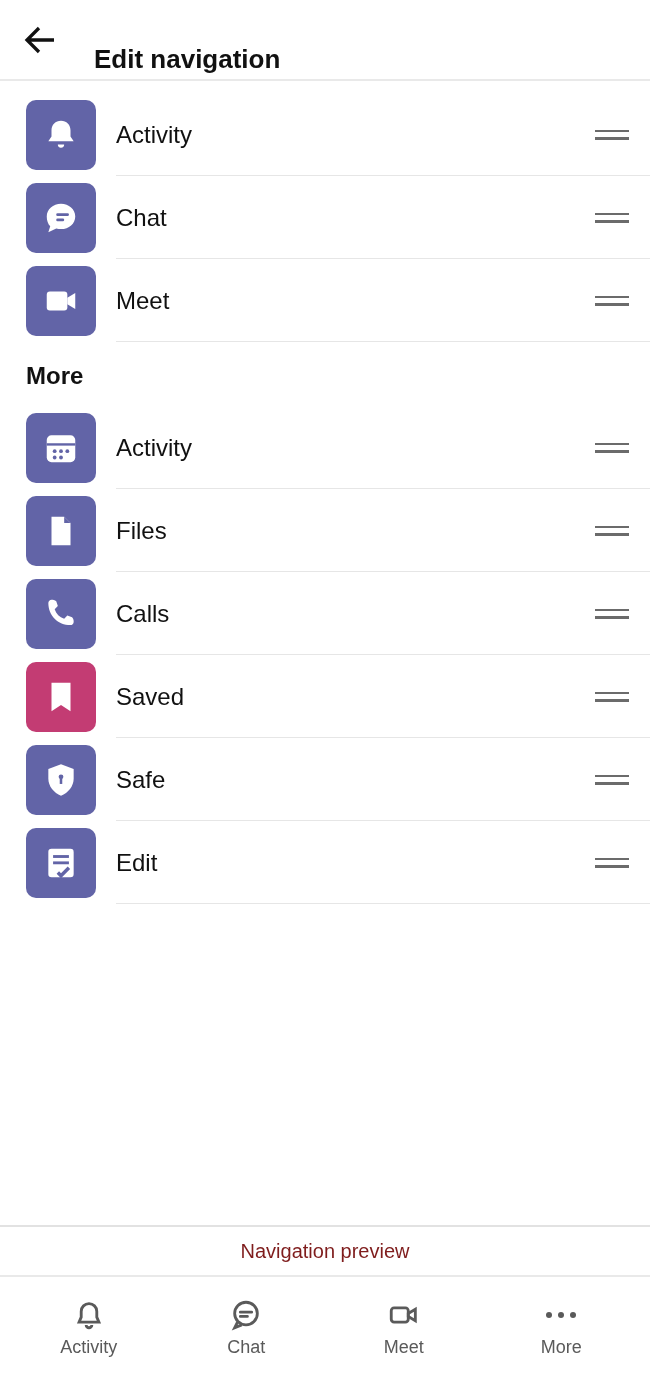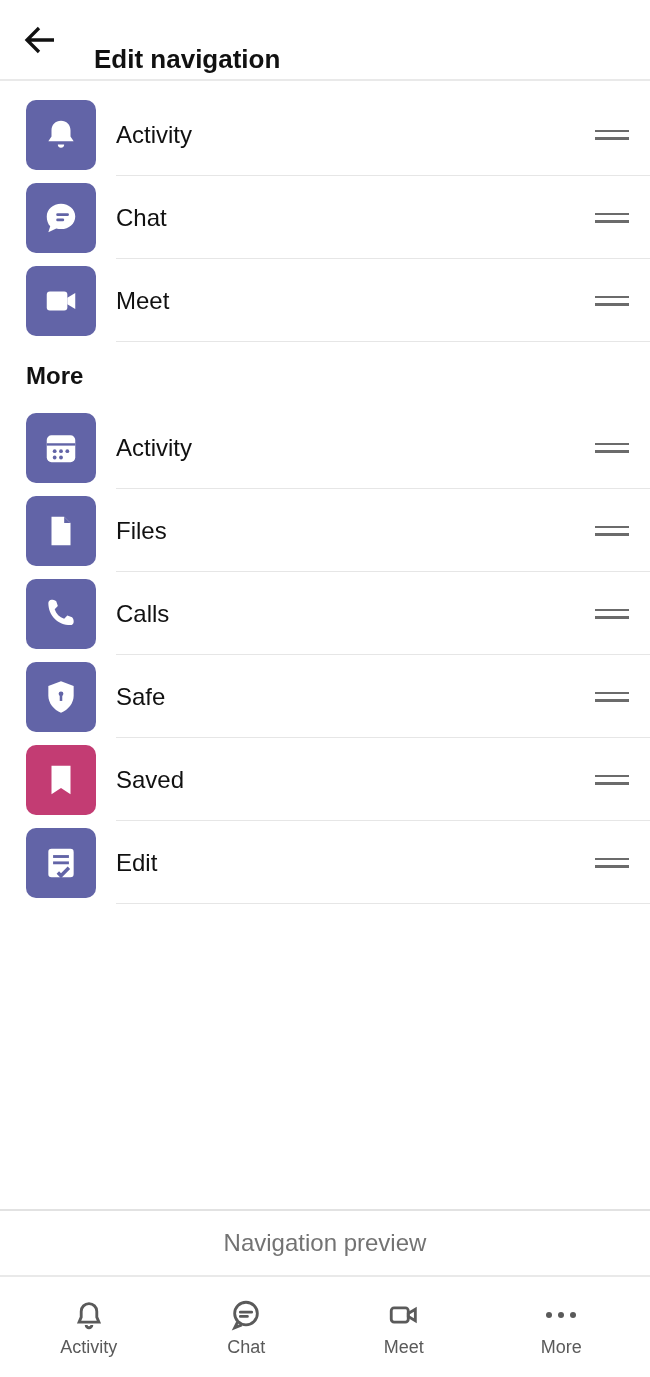--- a/index.html
+++ b/index.html
@@ -85,28 +85,28 @@
     display: block;
     width: 34px; height: 2.5px;
     background: #6b6b6b;
   }
 
   
   .preview-bar {
     position: absolute;
     left: 0; right: 0;
     bottom: 100px;
-    height: 68px;
+    height: 52px;
     border-top: 2px solid #e2e2e2;
     border-bottom: 2px solid #e9e9e9;
     display: flex;
     align-items: center;
     justify-content: center;
-    font-size: 24px;
-    color: #737373;
+    font-size: 20px;
+    color: #7f1d1d;
   }
 
   .bottom-nav {
     position: absolute;
     left: 0; right: 0; bottom: 0;
     height: 100px;
     display: flex;
     justify-content: space-around;
     align-items: center;
     padding: 0 10px;
@@ -235,42 +235,42 @@
     </div>
     <div class="row-label">Calls</div>
     <div class="grip">
         <span></span>
         <span></span>
       </div>
     <div class="row-rule"></div>
   </div>
 
   <div class="row">
+    <div class="tile magenta">
+      <svg viewBox="0 0 24 24">
+          <path d="M6 3h12v18l-6-4-6 4z"></path>
+        </svg>
+    </div>
+    <div class="row-label">Saved</div>
+    <div class="grip">
+        <span></span>
+        <span></span>
+      </div>
+    <div class="row-rule"></div>
+  </div>
+
+  <div class="row">
     <div class="tile purple">
       <svg viewBox="0 0 24 24">
           <path d="M12 2l8 3v6c0 5-3.5 9-8 11-4.5-2-8-6-8-11V5l8-3z"></path>
           <circle cx="12" cy="10" r="1.5" fill="#6264a7"></circle>
           <rect x="11.2" y="11" width="1.6" height="3.5" fill="#6264a7"></rect>
         </svg>
     </div>
     <div class="row-label">Safe</div>
-    <div class="grip">
-        <span></span>
-        <span></span>
-      </div>
-    <div class="row-rule"></div>
-  </div>
-
-  <div class="row">
-    <div class="tile magenta">
-      <svg viewBox="0 0 24 24">
-          <path d="M6 3h12v18l-6-4-6 4z"></path>
-        </svg>
-    </div>
-    <div class="row-label">Saved</div>
     <div class="grip">
         <span></span>
         <span></span>
       </div>
     <div class="row-rule"></div>
   </div>
 
   <div class="row">
     <div class="tile purple">
       <svg viewBox="0 0 24 24">

